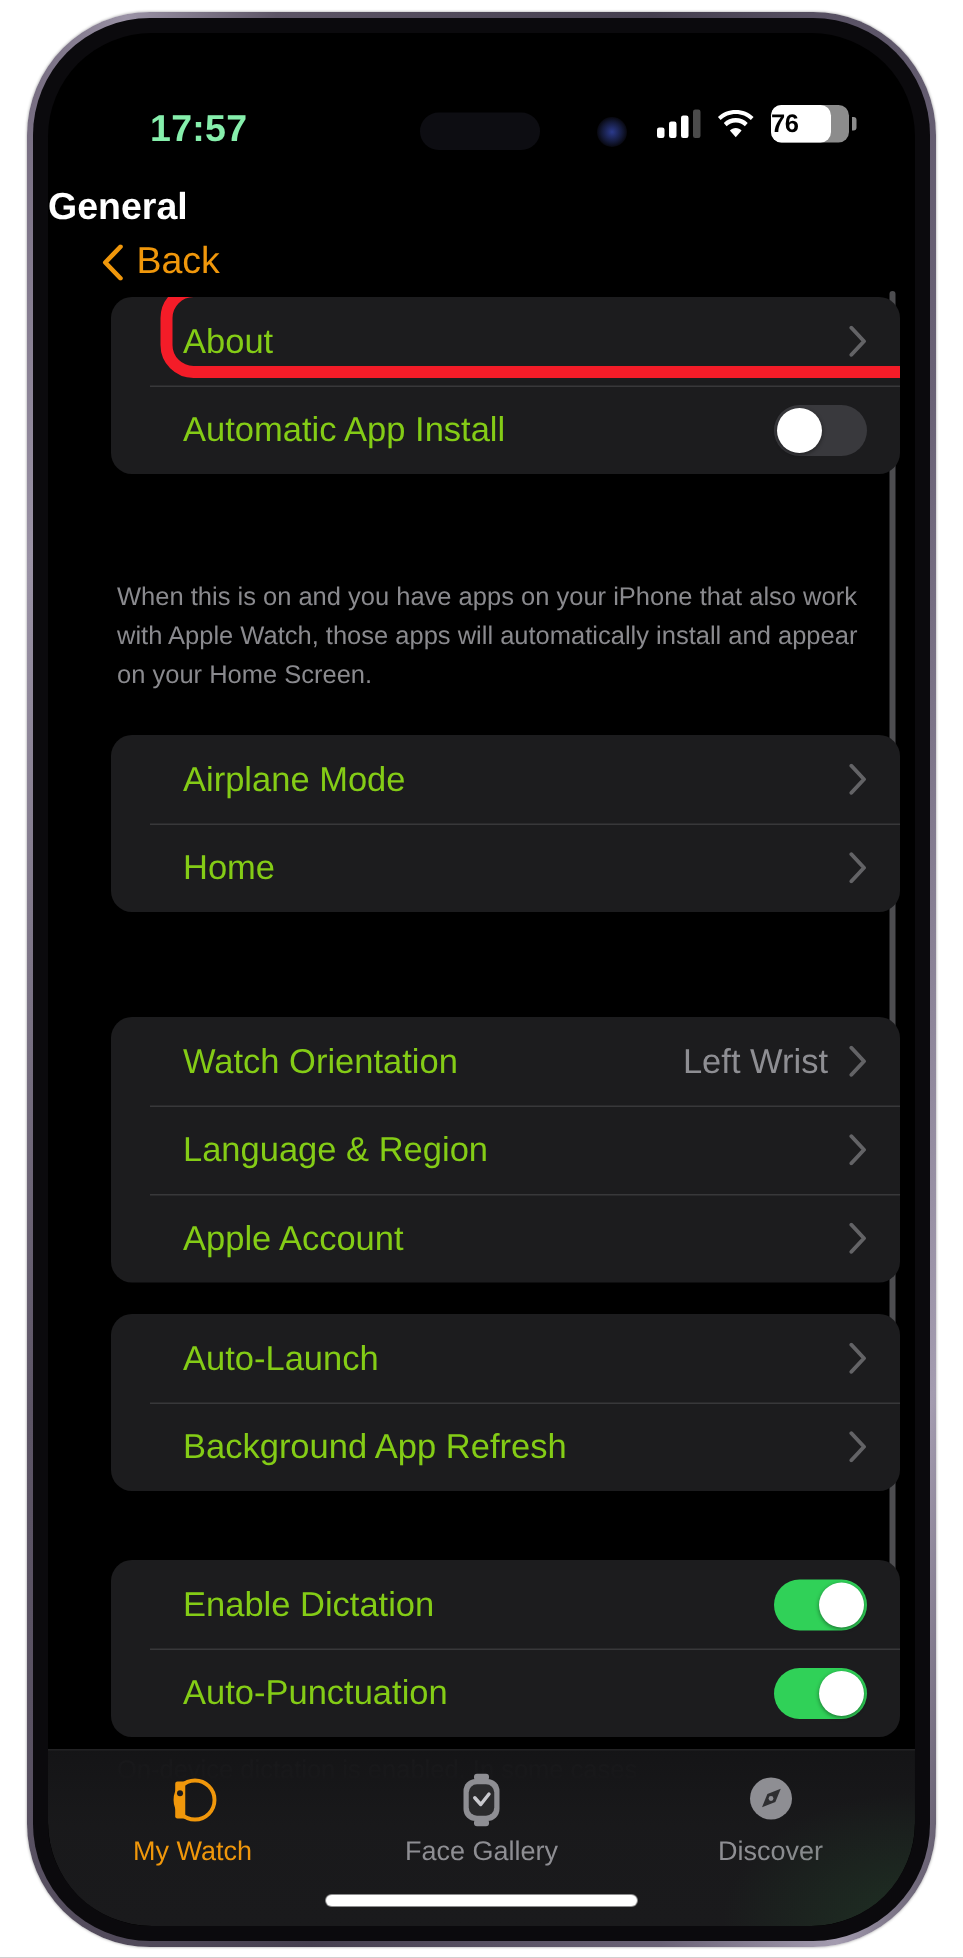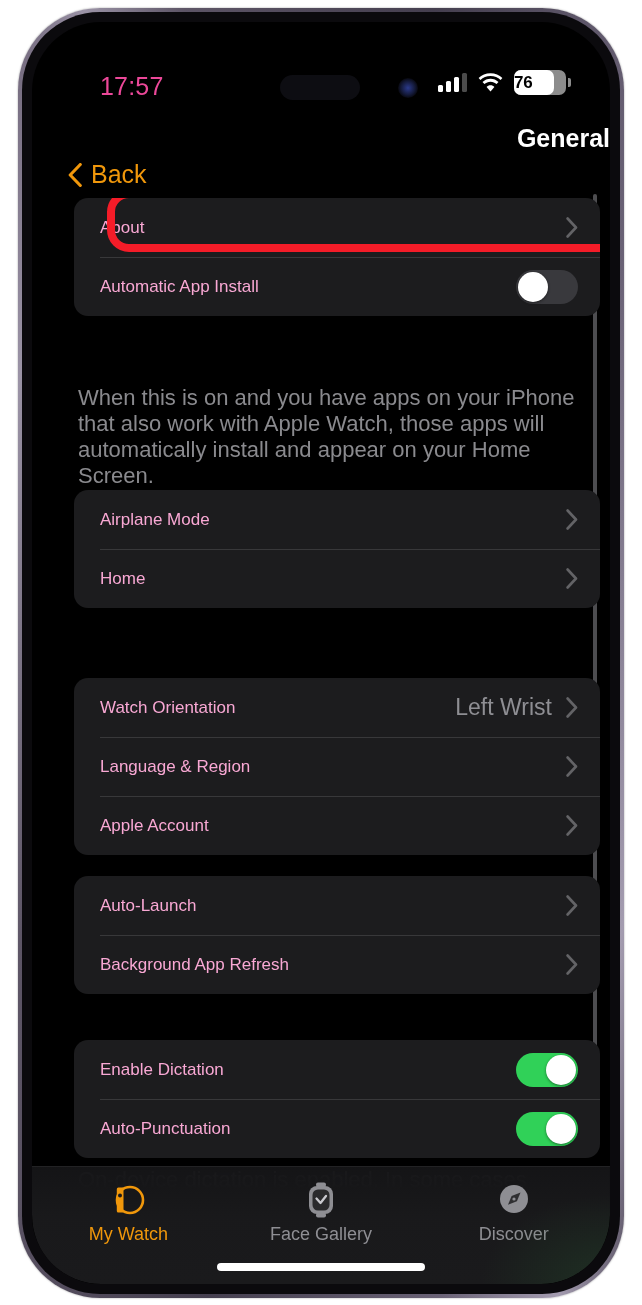--- a/index.html
+++ b/index.html
@@ -73,23 +73,23 @@
     left: 0; top: 0;
     width: 100%;
     height: 84px;
     color: #fff;
   }
   .status-time {
     position: absolute;
     left: 68px;
     top: 50px;
     font-size: 25px;
-    font-weight: normal;
+    font-weight: bold;
     letter-spacing: 0.2px;
-    color: #ec4899;
+    color: #86efac;
   }
   .dynamic-island {
     position: absolute;
     left: 248px;
     top: 53px;
     width: 80px;
     height: 25px;
     background: #0d0d12;
     border-radius: 14px;
   }
@@ -181,21 +181,21 @@
     font-size: 25px;
     cursor: pointer;
     margin-top: 38px;
   }
   .nav-back .chev { width: 14px; height: 24px; }
   .nav-title {
     position: absolute;
     left: 0;
     top: 18px;
     width: 100%;
-    text-align: right;
+    text-align: left;
     color: #ffffff;
     font-size: 25px;
     font-weight: bold;
   }
 
   
   .content {
     position: absolute;
     left: 0;
     top: 150px;
@@ -223,23 +223,24 @@
   }
   .row + .row::before {
     content: "";
     position: absolute;
     left: 26px; right: 0; top: 0;
     height: 1px;
     background: #38383a;
   }
   .row-label {
     flex: 1;
-    color: #f9a8d4;
-    font-size: 17px;
+    color: #84cc16;
+    font-size: 23px;
     white-space: nowrap;
+    margin-left: 22px;
   }
   .row-value {
     color: #8e8e93;
     font-size: 23px;
     margin-right: 14px;
   }
   .chev-right { width: 12px; height: 21px; flex: 0 0 auto; }
 
   
   .toggle {
@@ -262,21 +263,21 @@
     box-shadow: 0 1px 3px rgba(0,0,0,0.45);
   }
   .toggle.off .knob { left: 2px; }
   .toggle.on  .knob { left: 30px; }
 
   .footnote {
     position: absolute;
     left: 46px;
     width: 512px;
     color: #8a8a8e;
-    font-size: 22px;
+    font-size: 17px;
     line-height: 26px;
   }
 
   
   .highlight-ring {
     position: absolute;
     left: 33px;
     top: -8px;
     width: 544px;
     height: 62px;

